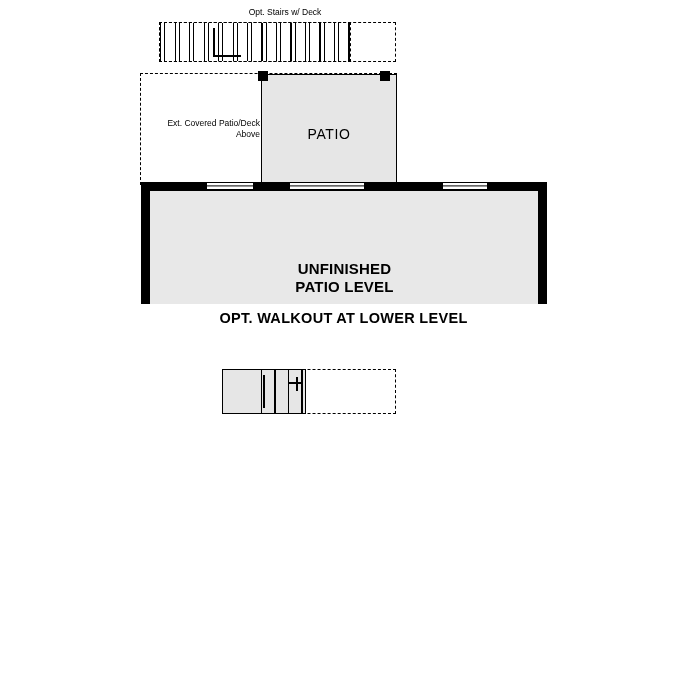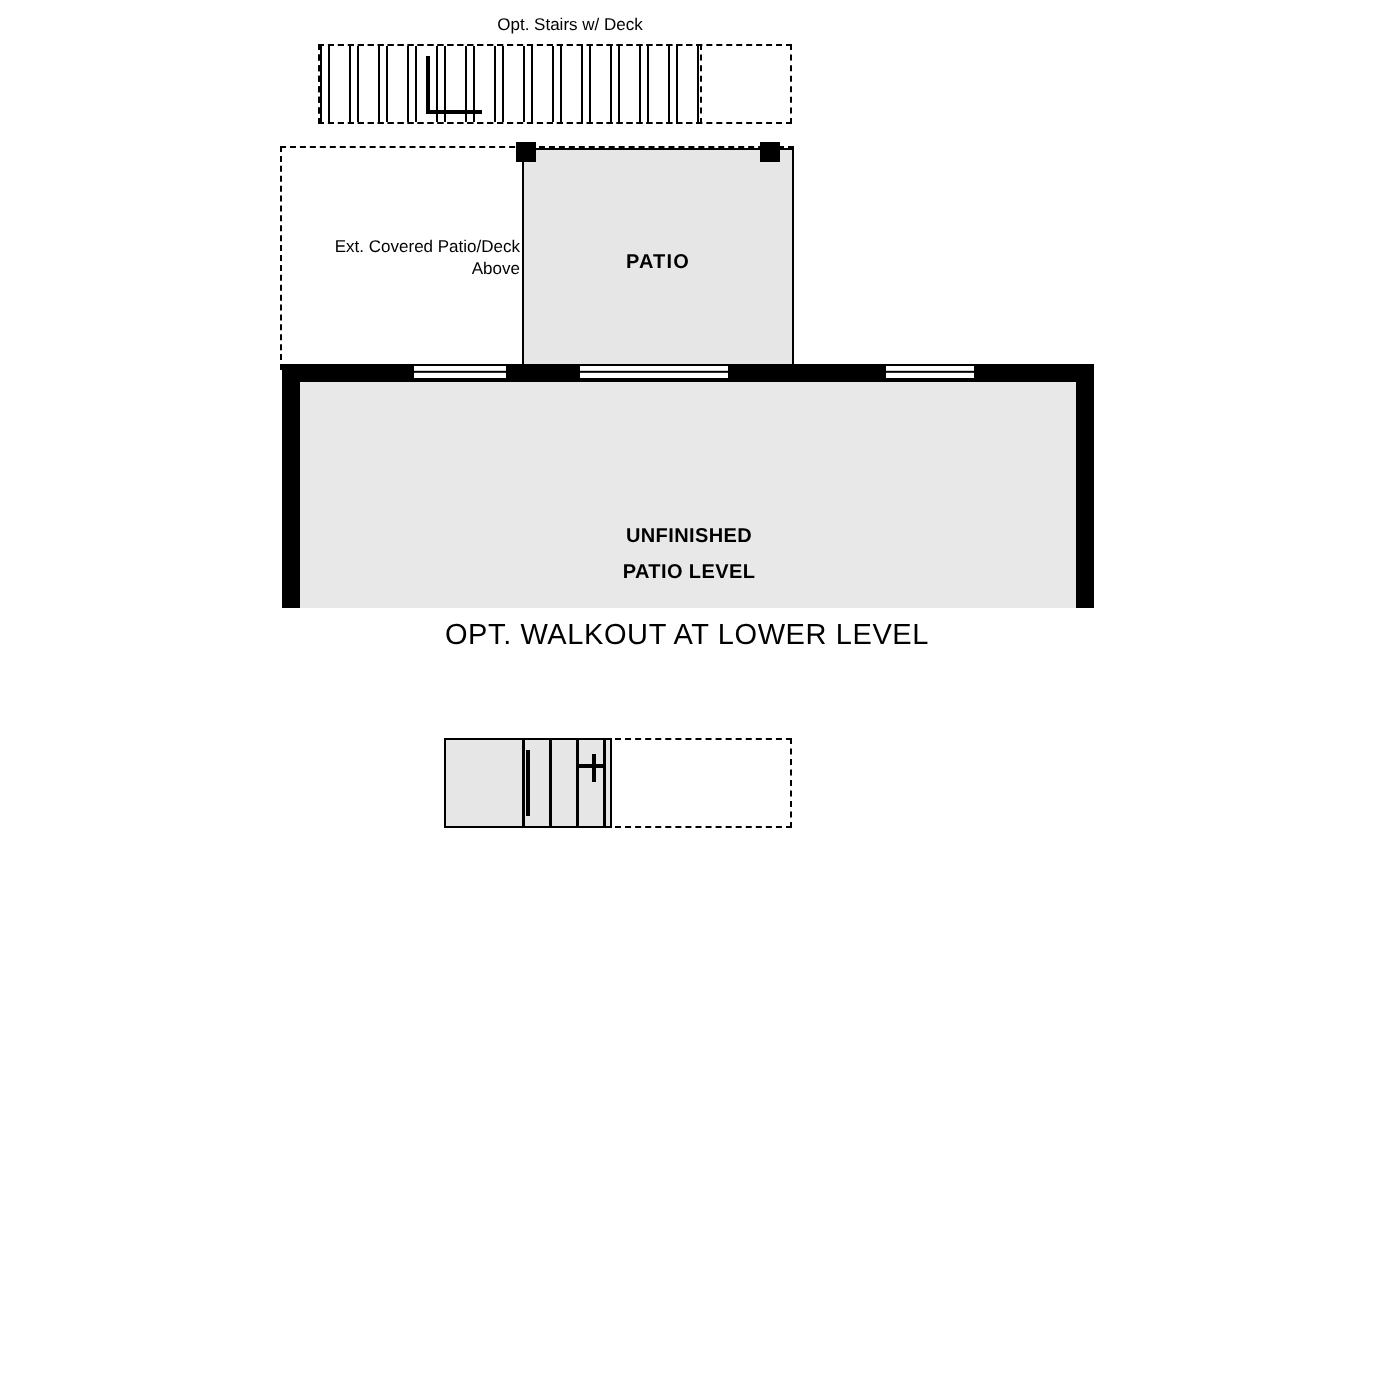--- a/index.html
+++ b/index.html
@@ -47,39 +47,39 @@
   .label {
     position: absolute;
     font-size: 8.5px;
     line-height: 11px;
     text-align: center;
     color: #000;
     white-space: pre-line;
   }
   .label-big {
     position: absolute;
-    font-size: 10px;
+    font-size: 15px;
     font-weight: bold;
     line-height: 18px;
     text-align: center;
     letter-spacing: 0.2px;
   }
   .label-patio {
     position: absolute;
-    font-size: 10px;
-    font-weight: bold;
+    font-size: 14px;
+    font-weight: normal;
     letter-spacing: 0.6px;
     text-align: center;
   }
   .title {
     position: absolute;
     width: 100%;
     text-align: center;
     font-size: 14.5px;
-    font-weight: normal;
+    font-weight: bold;
     letter-spacing: 0.3px;
   }
   
   .stair-run {
     position: absolute;
     box-sizing: border-box;
   }
   .stair-dash {
     border: 1.5px dashed #000;
   }

